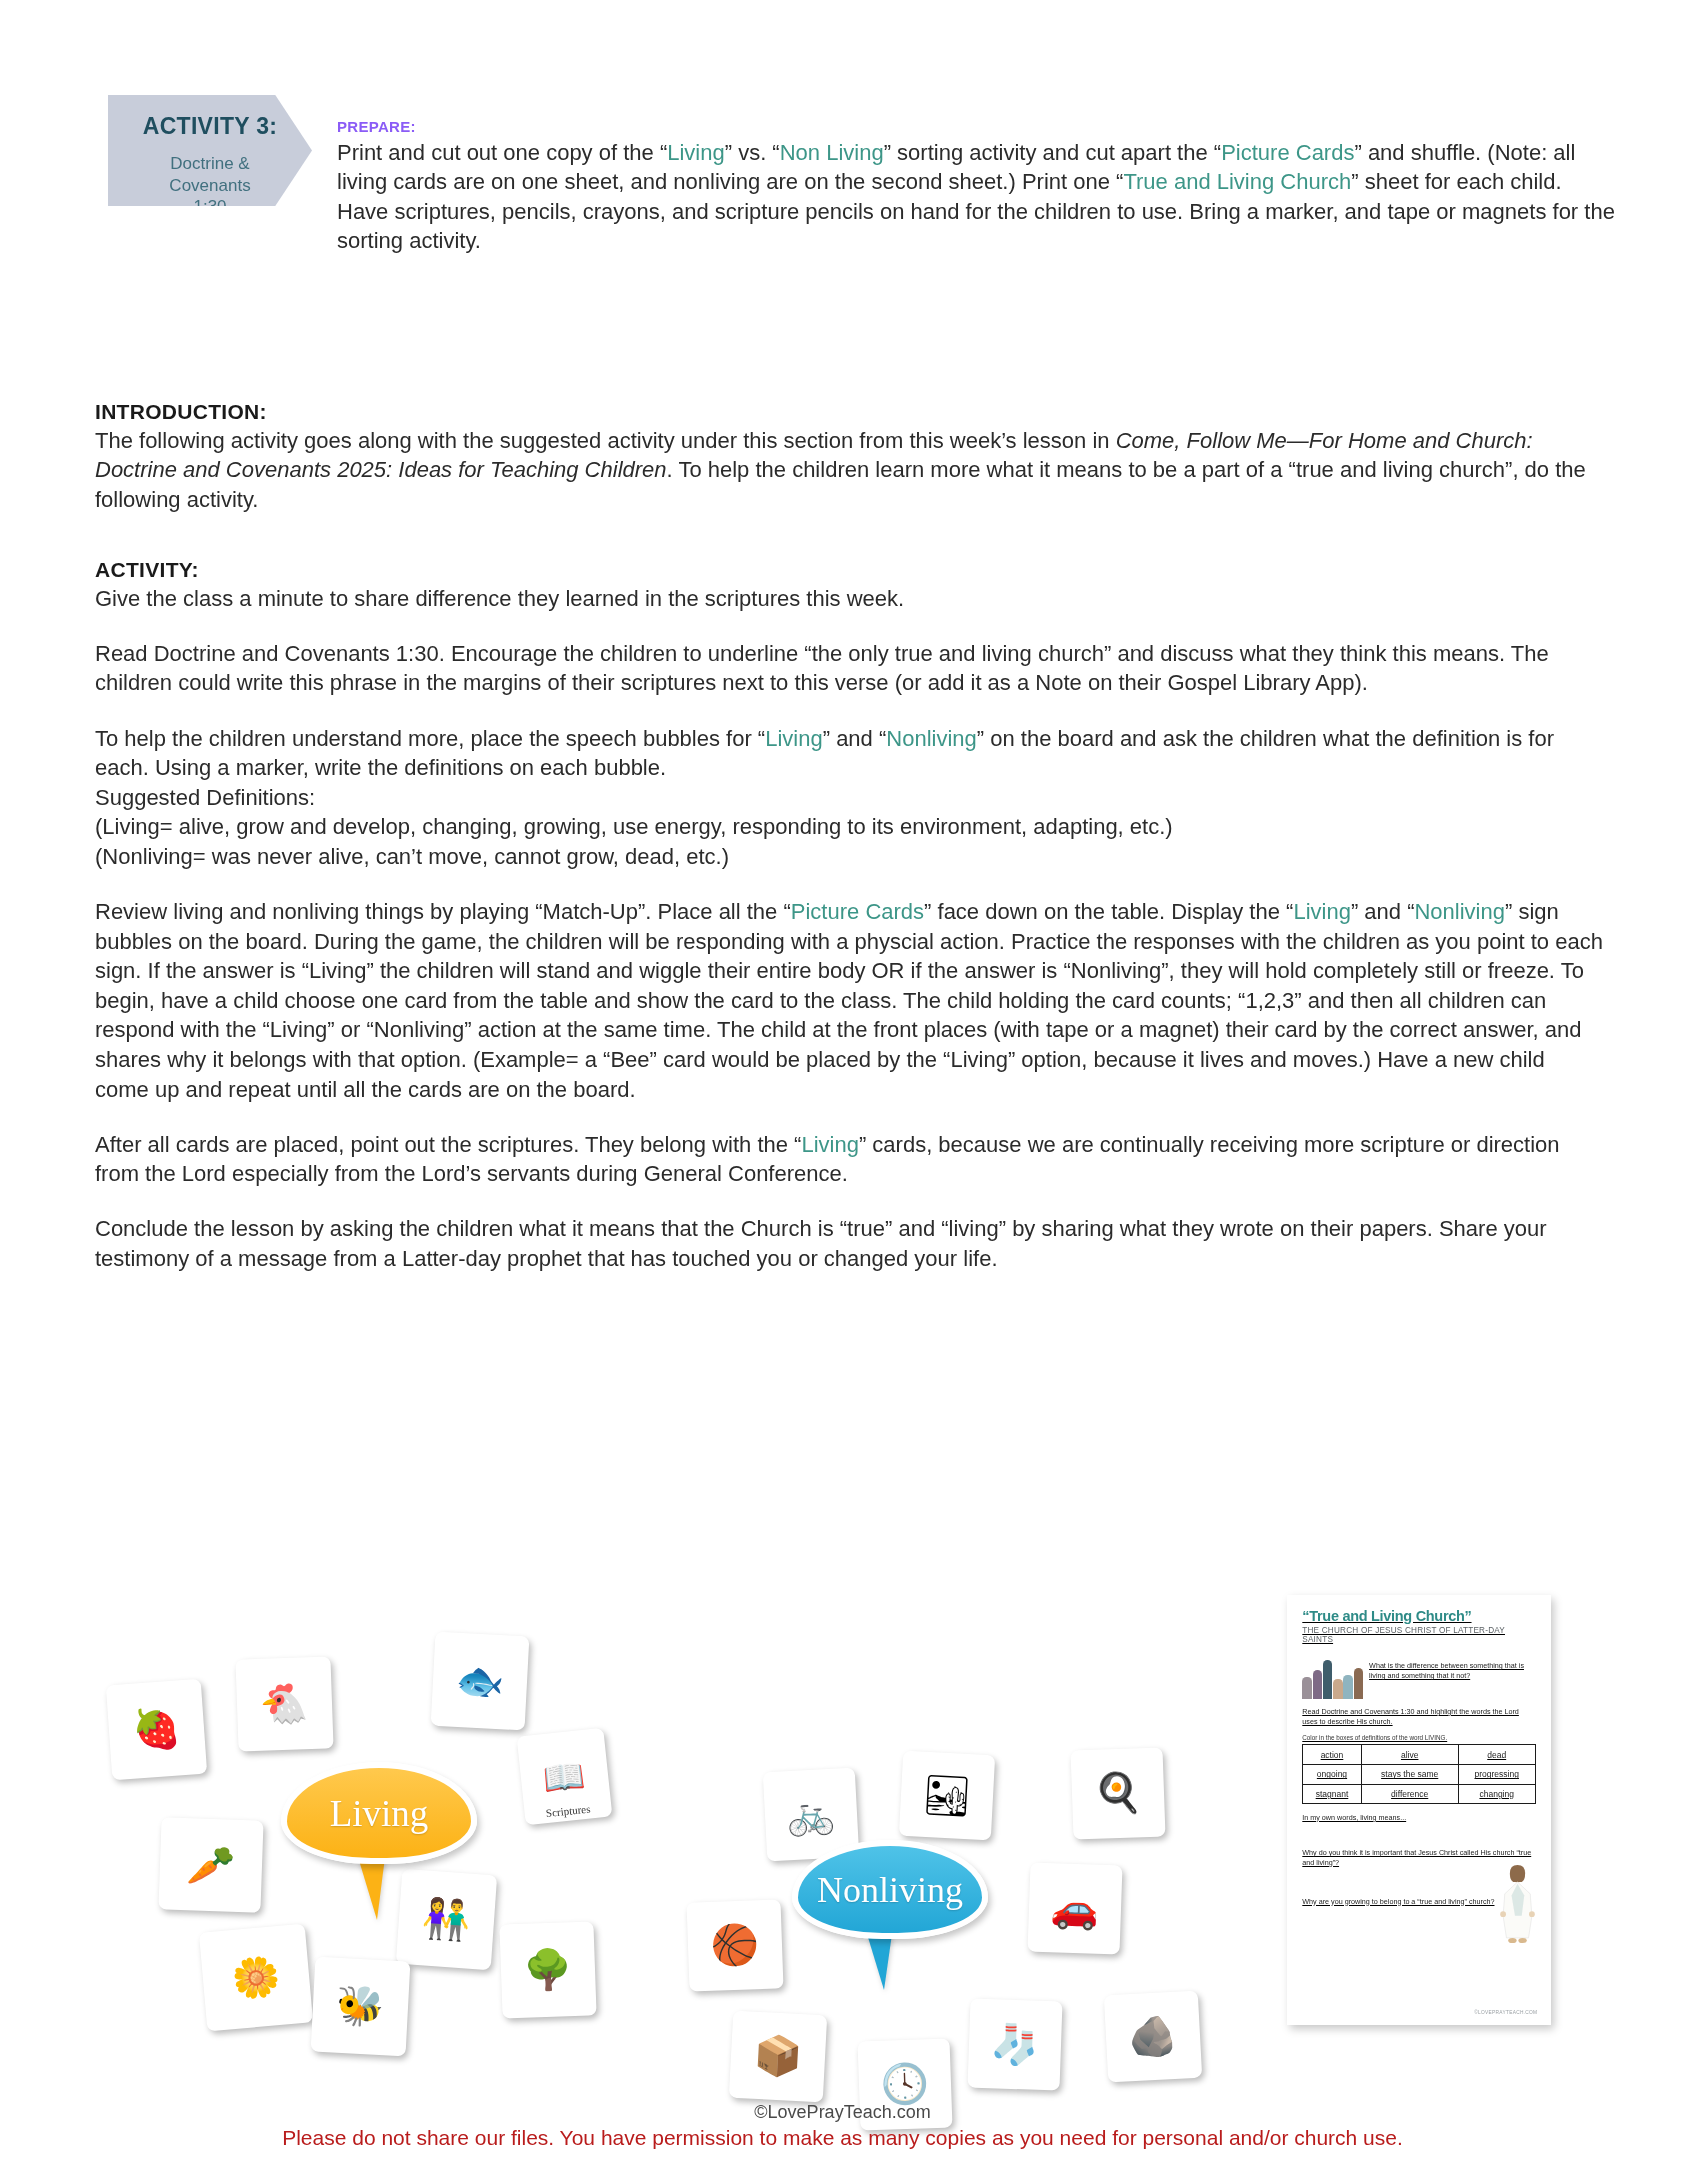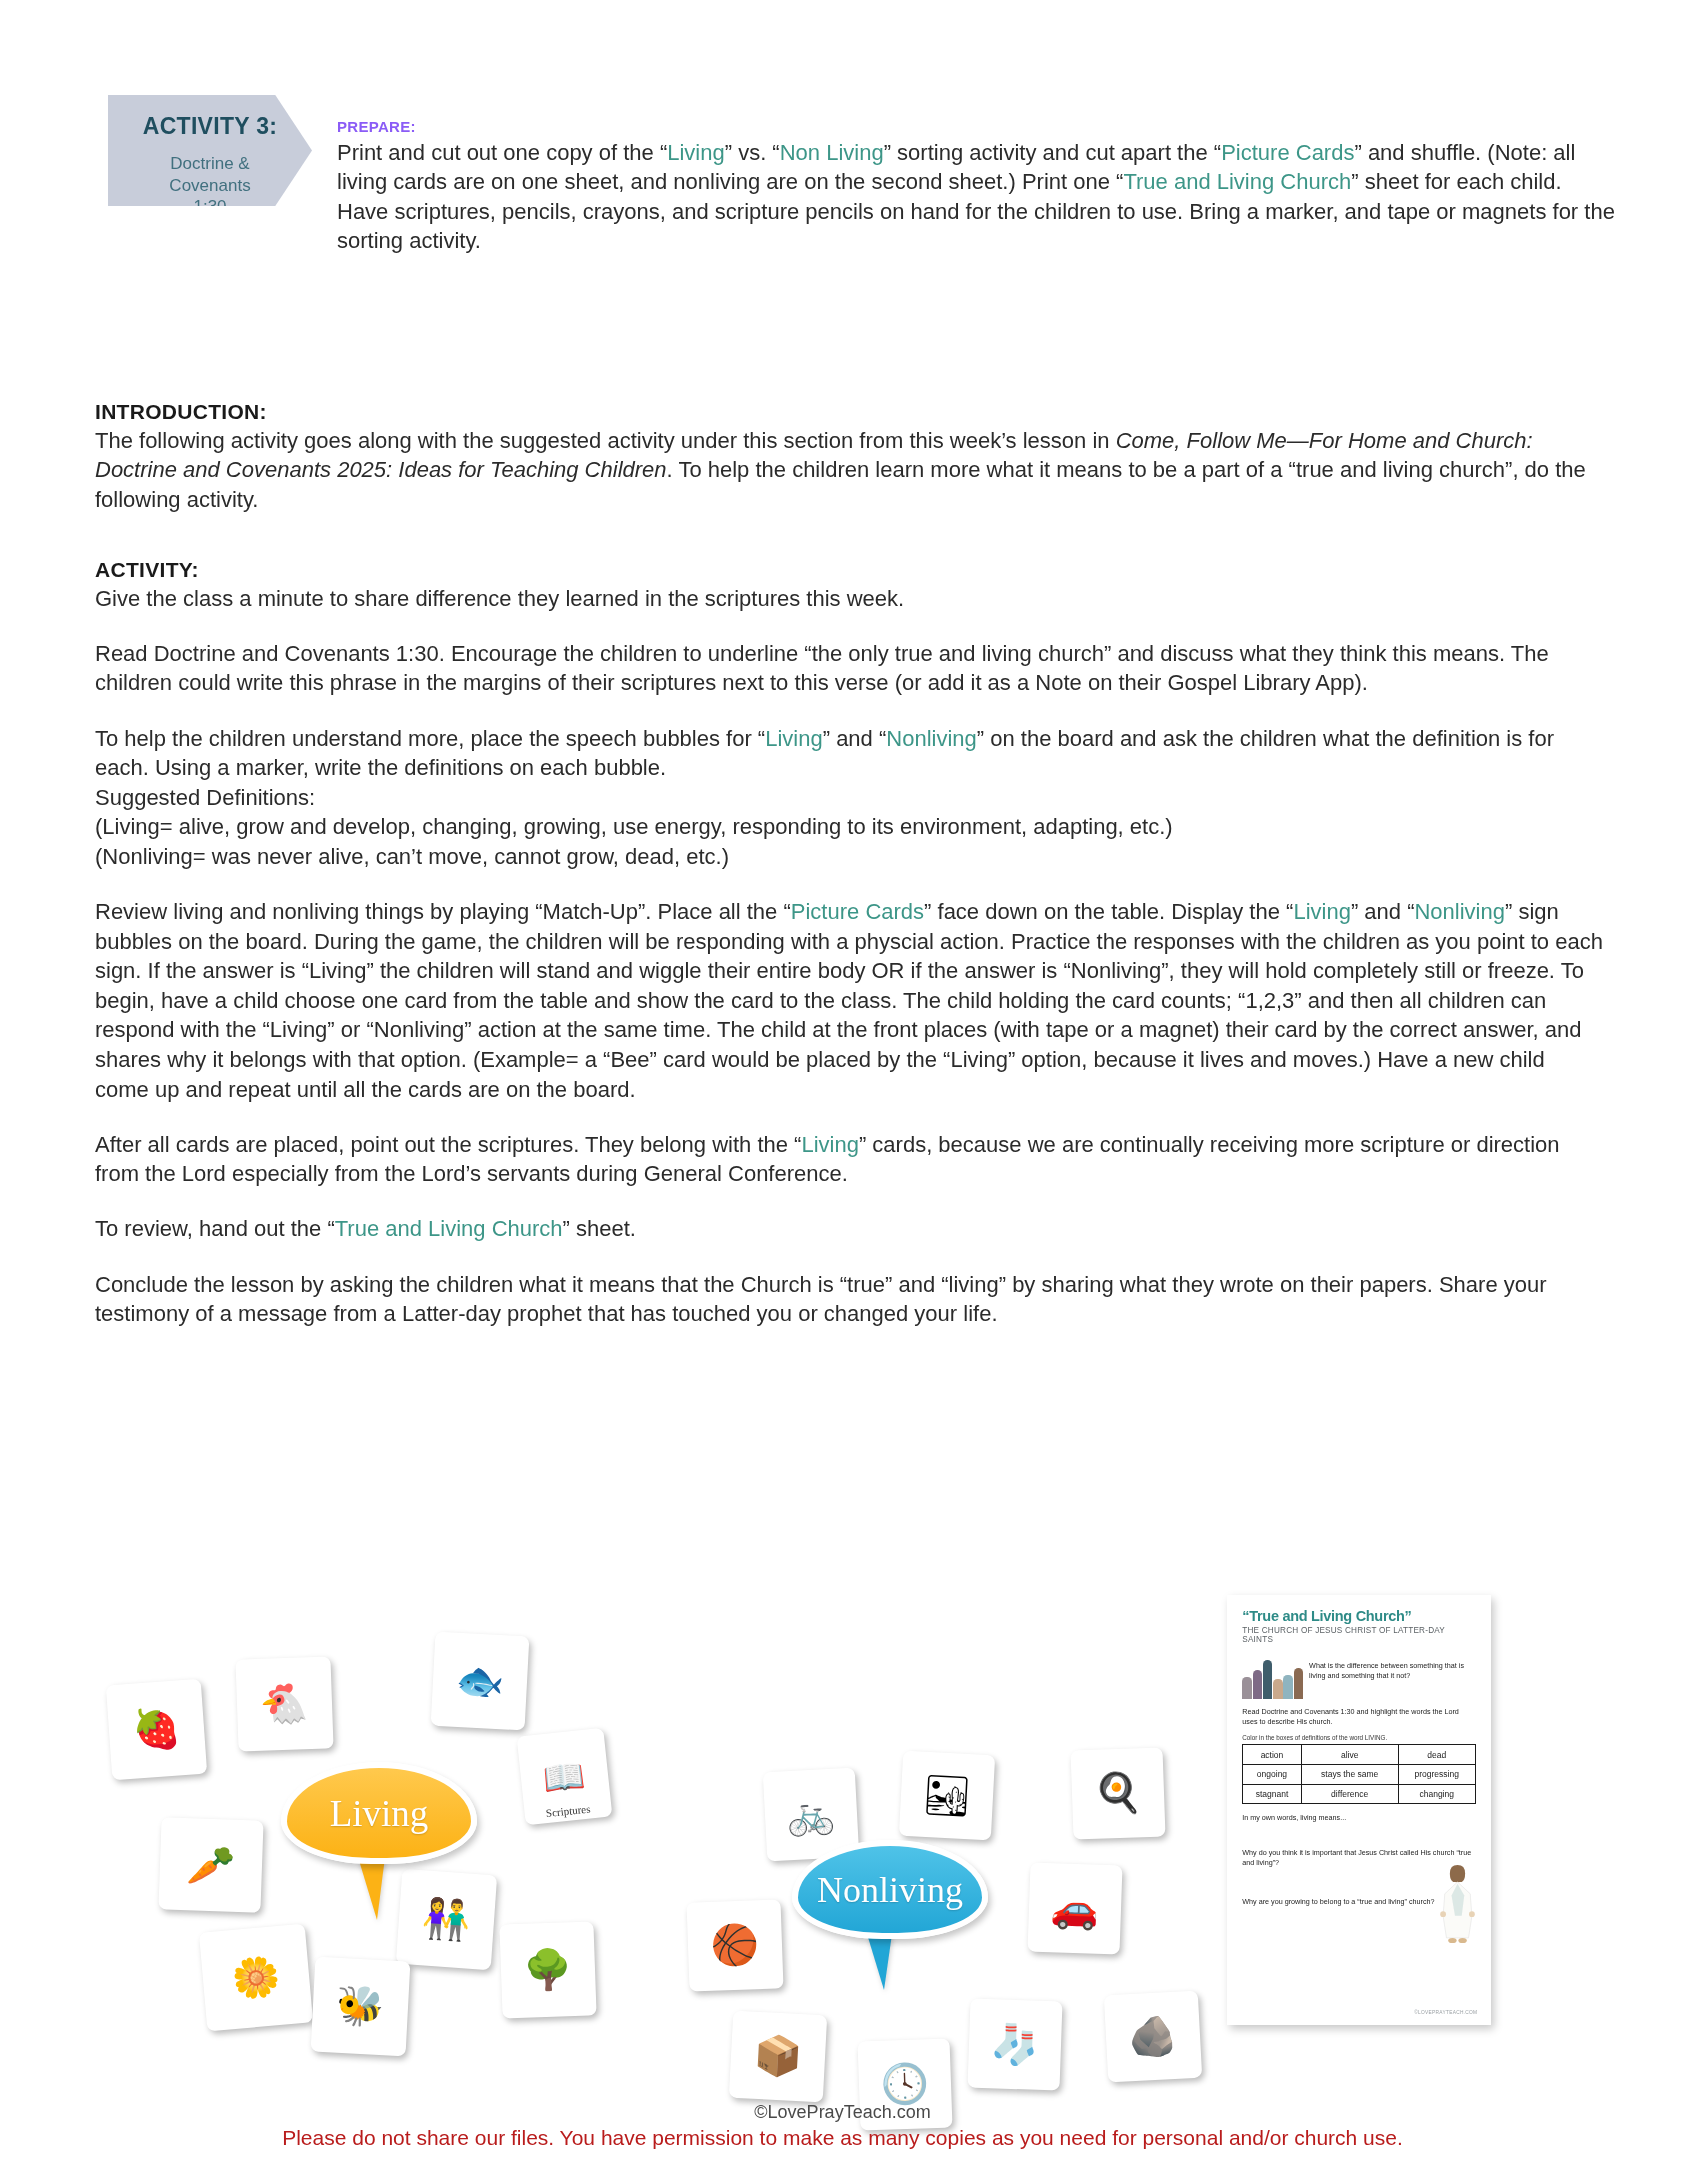--- a/index.html
+++ b/index.html
@@ -156,28 +156,29 @@
     left: 867px; top: 1934px;
     border-left: 17px solid transparent;
     border-right: 8.5px solid transparent;
     border-top: 56px solid #22a6d6;
     filter: drop-shadow(1.7px 2.6px 2.6px rgba(0,0,0,0.18));
   }
 
   
   .worksheet {
     position: absolute;
-    left: 1227px;
+    left: 1287px;
     top: 1595px;
     width: 264px;
     height: 430px;
     background: #ffffff;
     box-shadow: 2.6px 4.3px 8.5px rgba(0,0,0,0.22);
     padding: 13.6px 15.3px 8.5px 15.3px;
     font-family: "Liberation Sans", sans-serif;
+    text-decoration: underline;
   }
   .ws-title {
     color: #2e8b87;
     font-size: 14.5px;
     font-weight: bold;
     letter-spacing: -0.3px;
     line-height: 1;
   }
   .ws-sub {
     color: #5b6165;
@@ -272,21 +273,20 @@
   </div>
 
   <div class="section" style="top:558px;">
     <div class="sec-head">ACTIVITY:</div>
     <div class="sec-body" id="activity-body">
         <div class="para">Give the class a minute to share difference they learned in the scriptures this week.</div>
         <div class="para">Read Doctrine and Covenants 1:30.  Encourage the children to underline “the only true and living church” and discuss what they think this means. The children could write this phrase in the margins of their scriptures next to this verse (or add it as a Note on their Gospel Library App).</div>
         <div class="para">To help the children understand more, place the speech bubbles for “<span class="teal">Living</span>” and “<span class="teal">Nonliving</span>” on the board and ask the children what the definition is for each.  Using a marker, write the definitions on each bubble.<br>Suggested Definitions:<br>(Living= alive, grow and develop, changing, growing, use energy, responding to its environment, adapting, etc.)<br>(Nonliving= was never alive, can’t move, cannot grow, dead, etc.)</div>
         <div class="para">Review living and nonliving things by playing “Match-Up”. Place all the “<span class="teal">Picture Cards</span>” face down on the table. Display the “<span class="teal">Living</span>” and “<span class="teal">Nonliving</span>” sign bubbles on the board. During the game, the children will be responding with a physcial action. Practice the responses with the children as you point to each sign. If the answer is “Living” the children will stand and wiggle their entire body OR if the answer is “Nonliving”, they will hold completely still or freeze.  To begin, have a child choose one card from the table and show the card to the class.  The child holding the card counts; “1,2,3” and then all children can respond with the “Living” or “Nonliving” action at the same time. The child at the front places (with tape or a magnet) their card by the correct answer, and shares why it belongs with that option. (Example= a “Bee” card would be placed by the “Living” option, because it lives and moves.) Have a new child come up and repeat until all the cards are on the board.</div>
         <div class="para">After all cards are placed, point out the scriptures. They belong with the “<span class="teal">Living</span>” cards, because we are continually receiving more scripture or direction from the Lord especially from the Lord’s servants during General Conference.</div>
-        <div class="para">To review, hand out the “<span class="teal">True and Living Church</span>” sheet.</div>
         <div class="para">Conclude the lesson by asking the children what it means that the Church is “true” and “living” by sharing what they wrote on their papers. Share your testimony of a message from a Latter-day prophet that has touched you or changed your life.</div>
       </div>
   </div>
 
   <div>
     <div class="card" style="left:109px; top:1682px; width:95px; height:95px; transform:rotate(-4deg);">
       <span class="glyph">🍓</span>
     </div>
     <div class="card" style="left:237px; top:1658px; width:95px; height:92px; transform:rotate(-2deg);">
       <span class="glyph">🐔</span>

